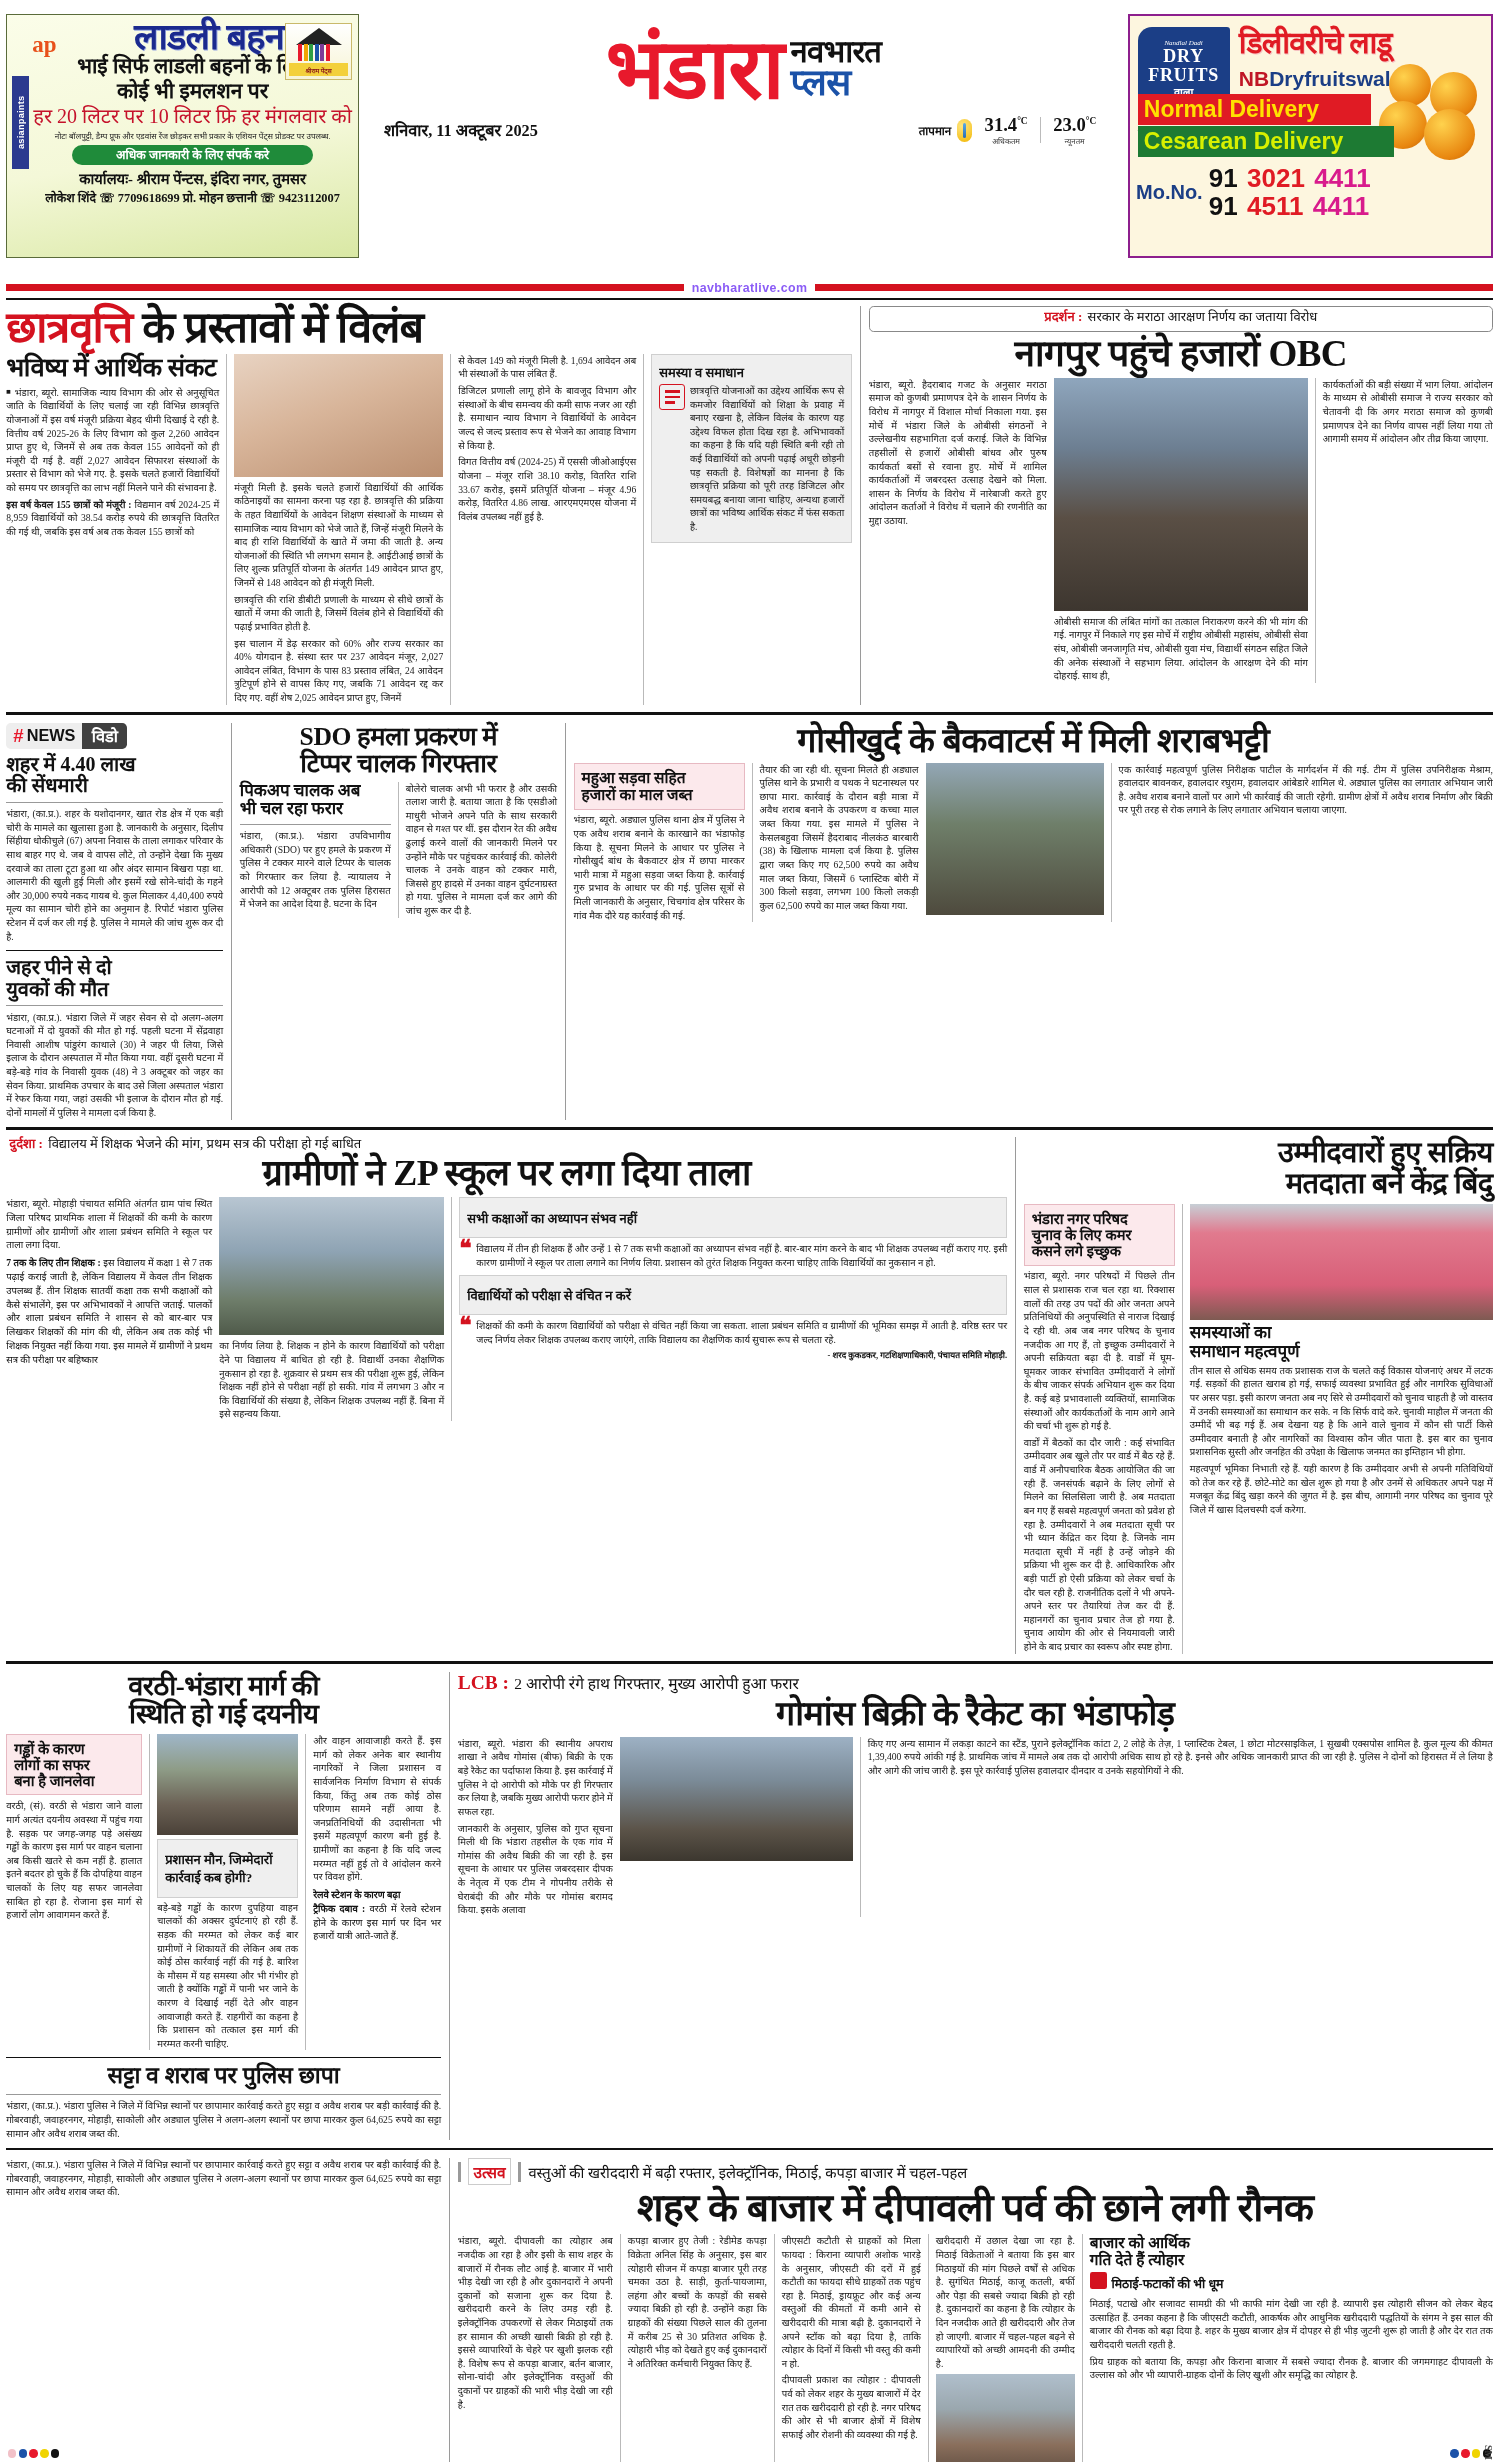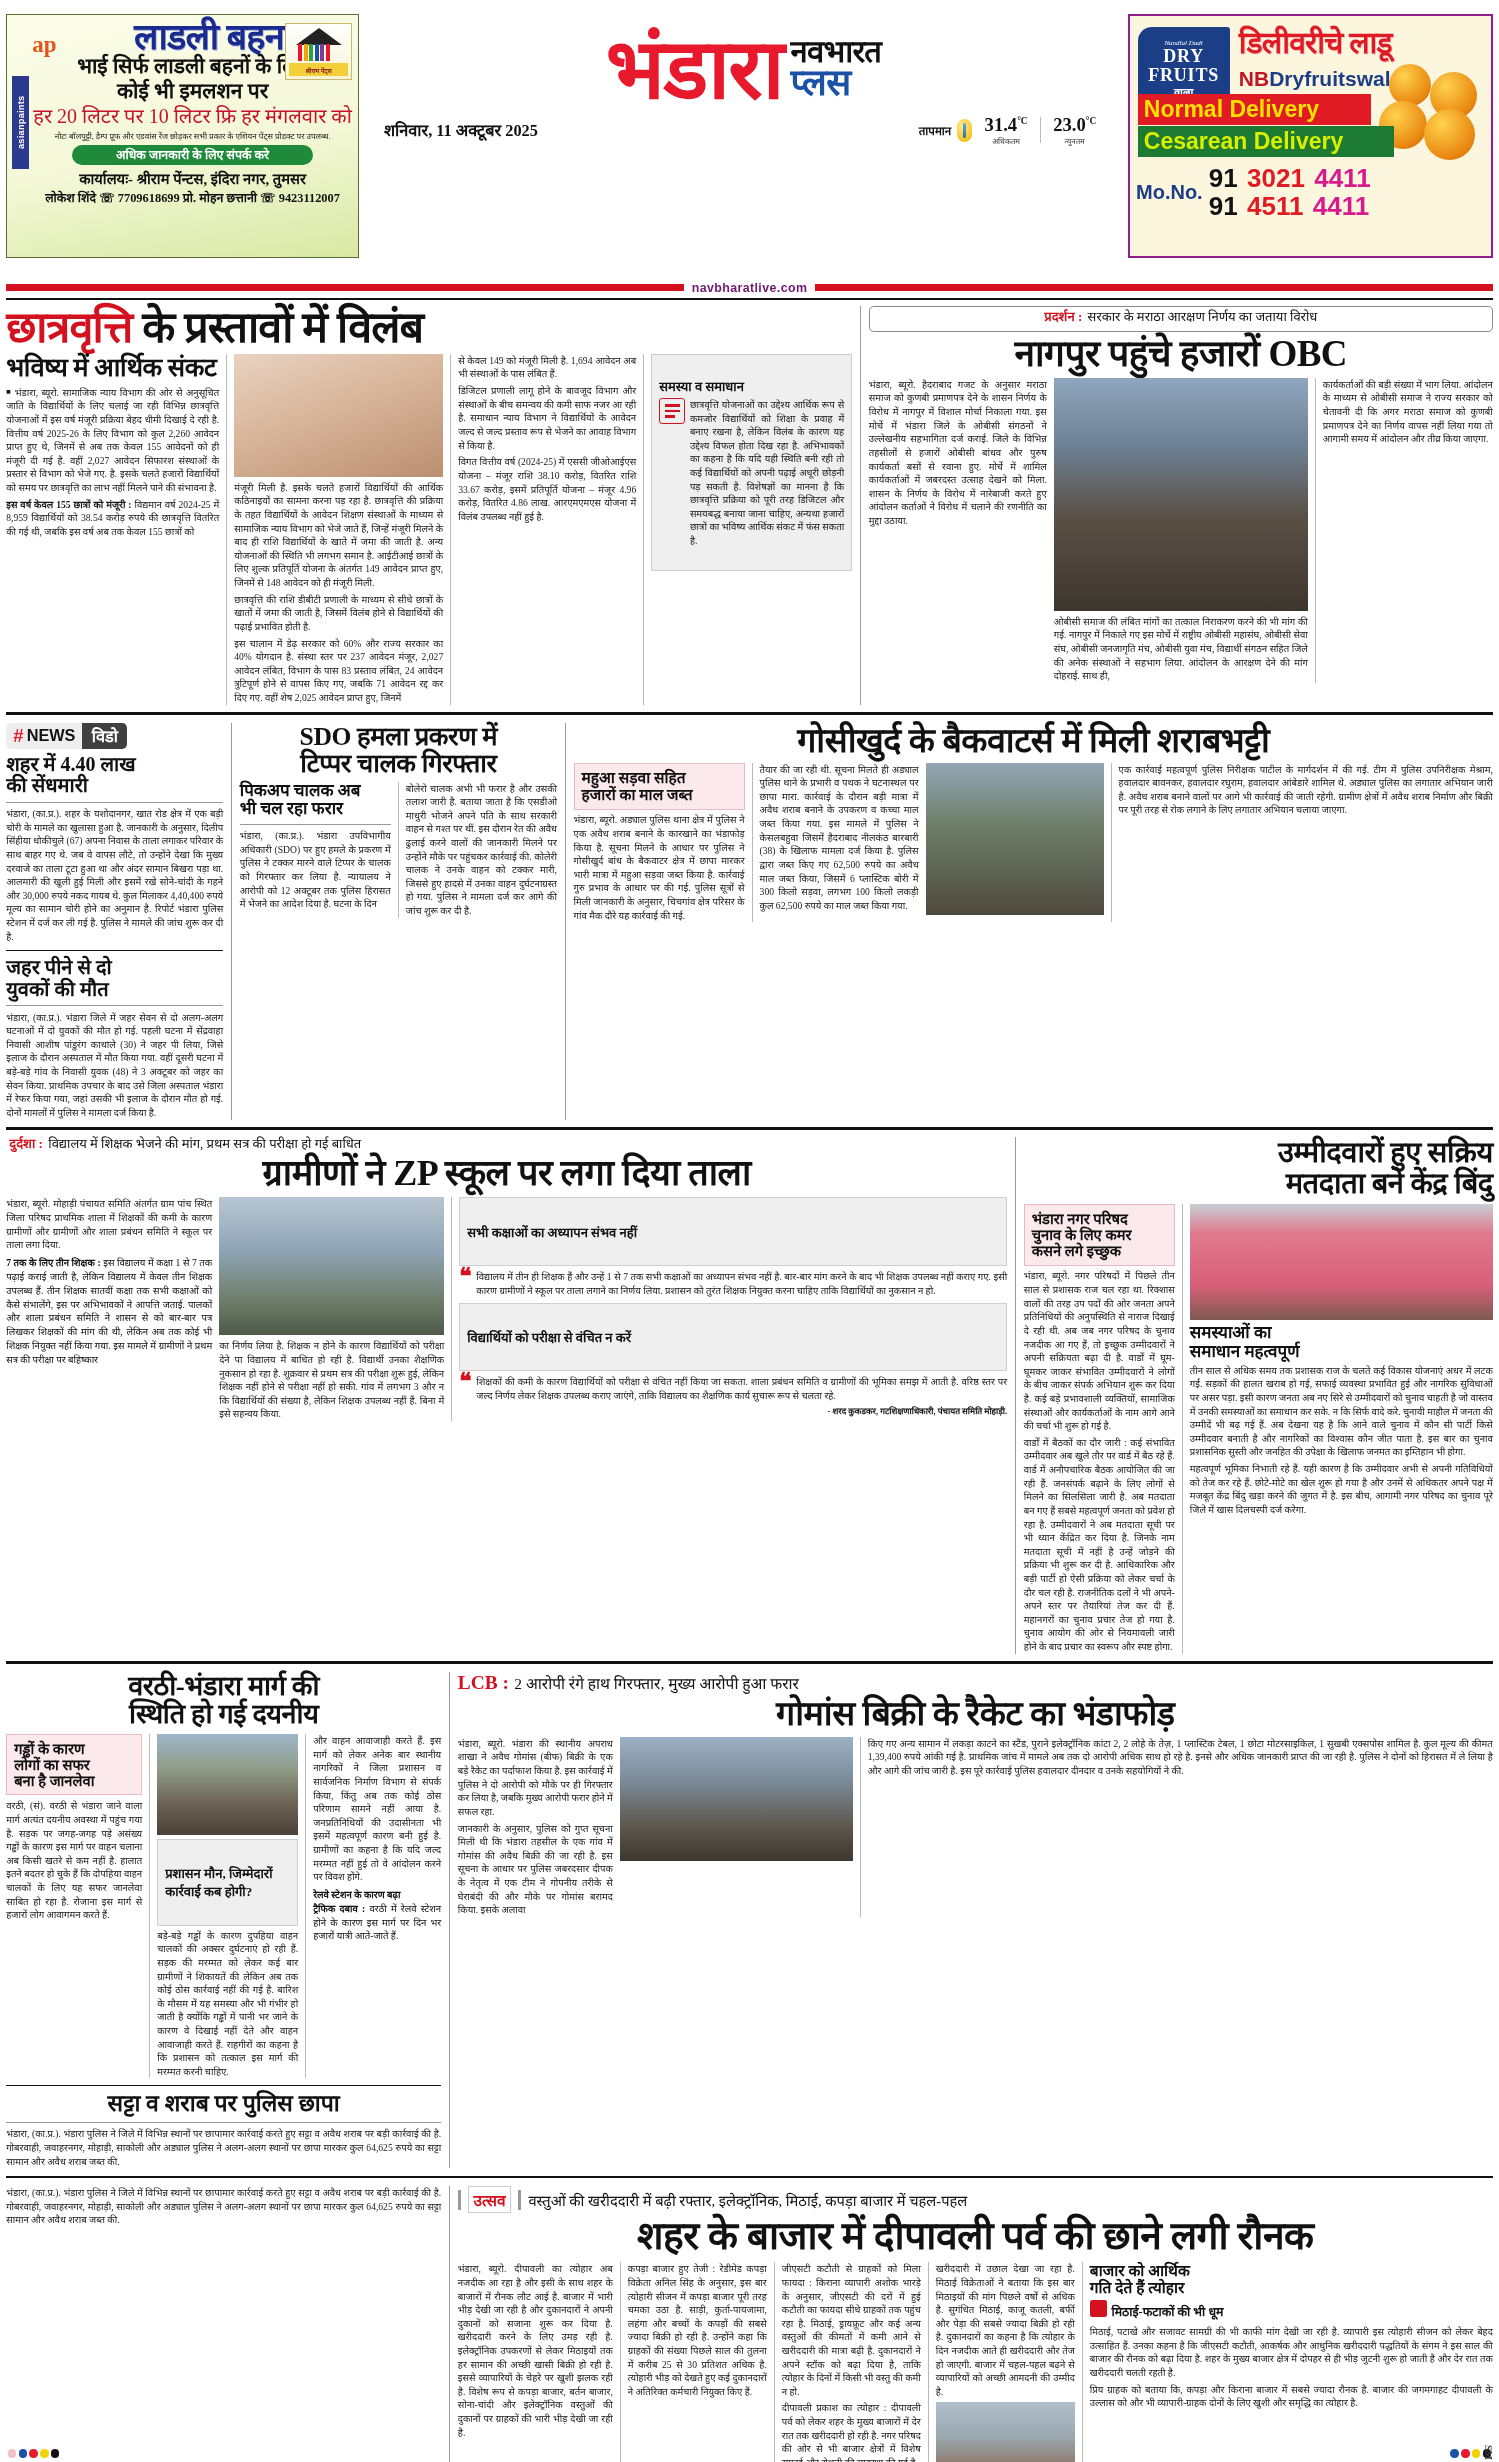--- a/index.html
+++ b/index.html
@@ -87,39 +87,39 @@
      font-family:"Liberation Sans",sans-serif;}
   .mo-wrap{position:absolute;left:6.2px;top:149px;right:4.7px;display:flex;align-items:center;gap:6.2px;}
   .mo-lab{font-size:20px;font-weight:bold;color:#1b3e86;font-family:"Liberation Sans",sans-serif;}
   .mo-nums{display:flex;flex-direction:column;gap:1.6px;font-family:"Liberation Sans",sans-serif;font-weight:bold;font-size:26px;line-height:1.02;}
   .mo-nums div{display:flex;gap:9.3px;}
   .mo-91{color:#111}.mo-a{color:#e01b24}.mo-b{color:#d81b8c}
 
   
   .site-bar{display:flex;align-items:center;gap:7.8px;margin-top:1.6px;}
   .site-bar .ln{flex:1;height:7px;background:#d4121f;}
-  .site-url{font-size:12.4px;font-weight:bold;color:#701a75;letter-spacing:0.4px;font-family:"Liberation Sans",sans-serif;}
+  .site-url{font-size:12.4px;font-weight:bold;color:#8b5cf6;letter-spacing:0.4px;font-family:"Liberation Sans",sans-serif;}
   .hr-blk{height:2.3px;background:#111;margin:3.1px 0 0;}
   .hr-thin{height:0.8px;background:#999;margin:4.7px 0;}
 
   
   .cols{display:flex;gap:7.8px;}
   .ved{border-left:0.8px solid #b9b9b9;padding-left:7px;}
   .kicker{display:flex;align-items:baseline;gap:5.4px;font-size:13px;line-height:1.15;margin-bottom:2.3px;}
   .kick-tag{color:#d4121f;font-weight:bold;}
   .hl-xl{font-size:43px;font-weight:bold;line-height:1.0;letter-spacing:-0.9px;}
   .hl-lg{font-size:31px;font-weight:bold;line-height:1.04;letter-spacing:-0.5px;}
   .hl-md{font-size:25.6px;font-weight:bold;line-height:1.06;letter-spacing:-0.4px;}
   .hl-sm{font-size:20px;font-weight:bold;line-height:1.08;}
   .hl-xs{font-size:17px;font-weight:bold;line-height:1.1;}
   .red{color:#d4121f}
   .body-txt{font-size:9.6px;line-height:1.42;text-align:justify;color:#1a1a1a;}
   .body-txt b{font-weight:bold}
   .lead-sq:before{content:"■ ";font-size:7.8px;vertical-align:1.6px;}
-  .box-gray{background:#efefef;border:0.8px solid #cfcfcf;padding:22px 7px;}
+  .box-gray{background:#efefef;border:0.8px solid #cfcfcf;padding:8px 7px;}
   .box-pink{background:#fce9ec;border:0.8px solid #e7b9c2;padding:5.4px 7px;}
   .photo{width:100%;background:#b9c3cb;position:relative;overflow:hidden;}
   .photo.crowd{background:linear-gradient(180deg,#8fa6bd 0%,#6d7f92 30%,#5a4f45 60%,#3d362f 100%);}
   .photo.road{background:linear-gradient(180deg,#9fb6c9 0%,#8e9c87 35%,#6b6155 70%,#4a4138 100%);}
   .photo.school{background:linear-gradient(180deg,#b8c6d2 0%,#8ea3b3 40%,#6e7d6a 75%,#4f5a4a 100%);}
   .photo.market{background:linear-gradient(180deg,#b0bfcc 0%,#9aa7ae 35%,#8a6f5c 70%,#5e4c40 100%);}
   .photo.hands{background:linear-gradient(160deg,#e8d3c2 0%,#d8b59a 45%,#bb8f70 100%);}
   .photo.board{background:linear-gradient(180deg,#c7cfd6 0%,#e17a8e 25%,#d85f78 70%,#7e5a52 100%);}
   .photo.barrel{background:linear-gradient(180deg,#93a7b6 0%,#6f7f6a 40%,#4e4a3d 100%);}
   .photo.people{background:linear-gradient(180deg,#9db1c4 0%,#7b8b98 35%,#5b5348 75%,#3c372f 100%);}

